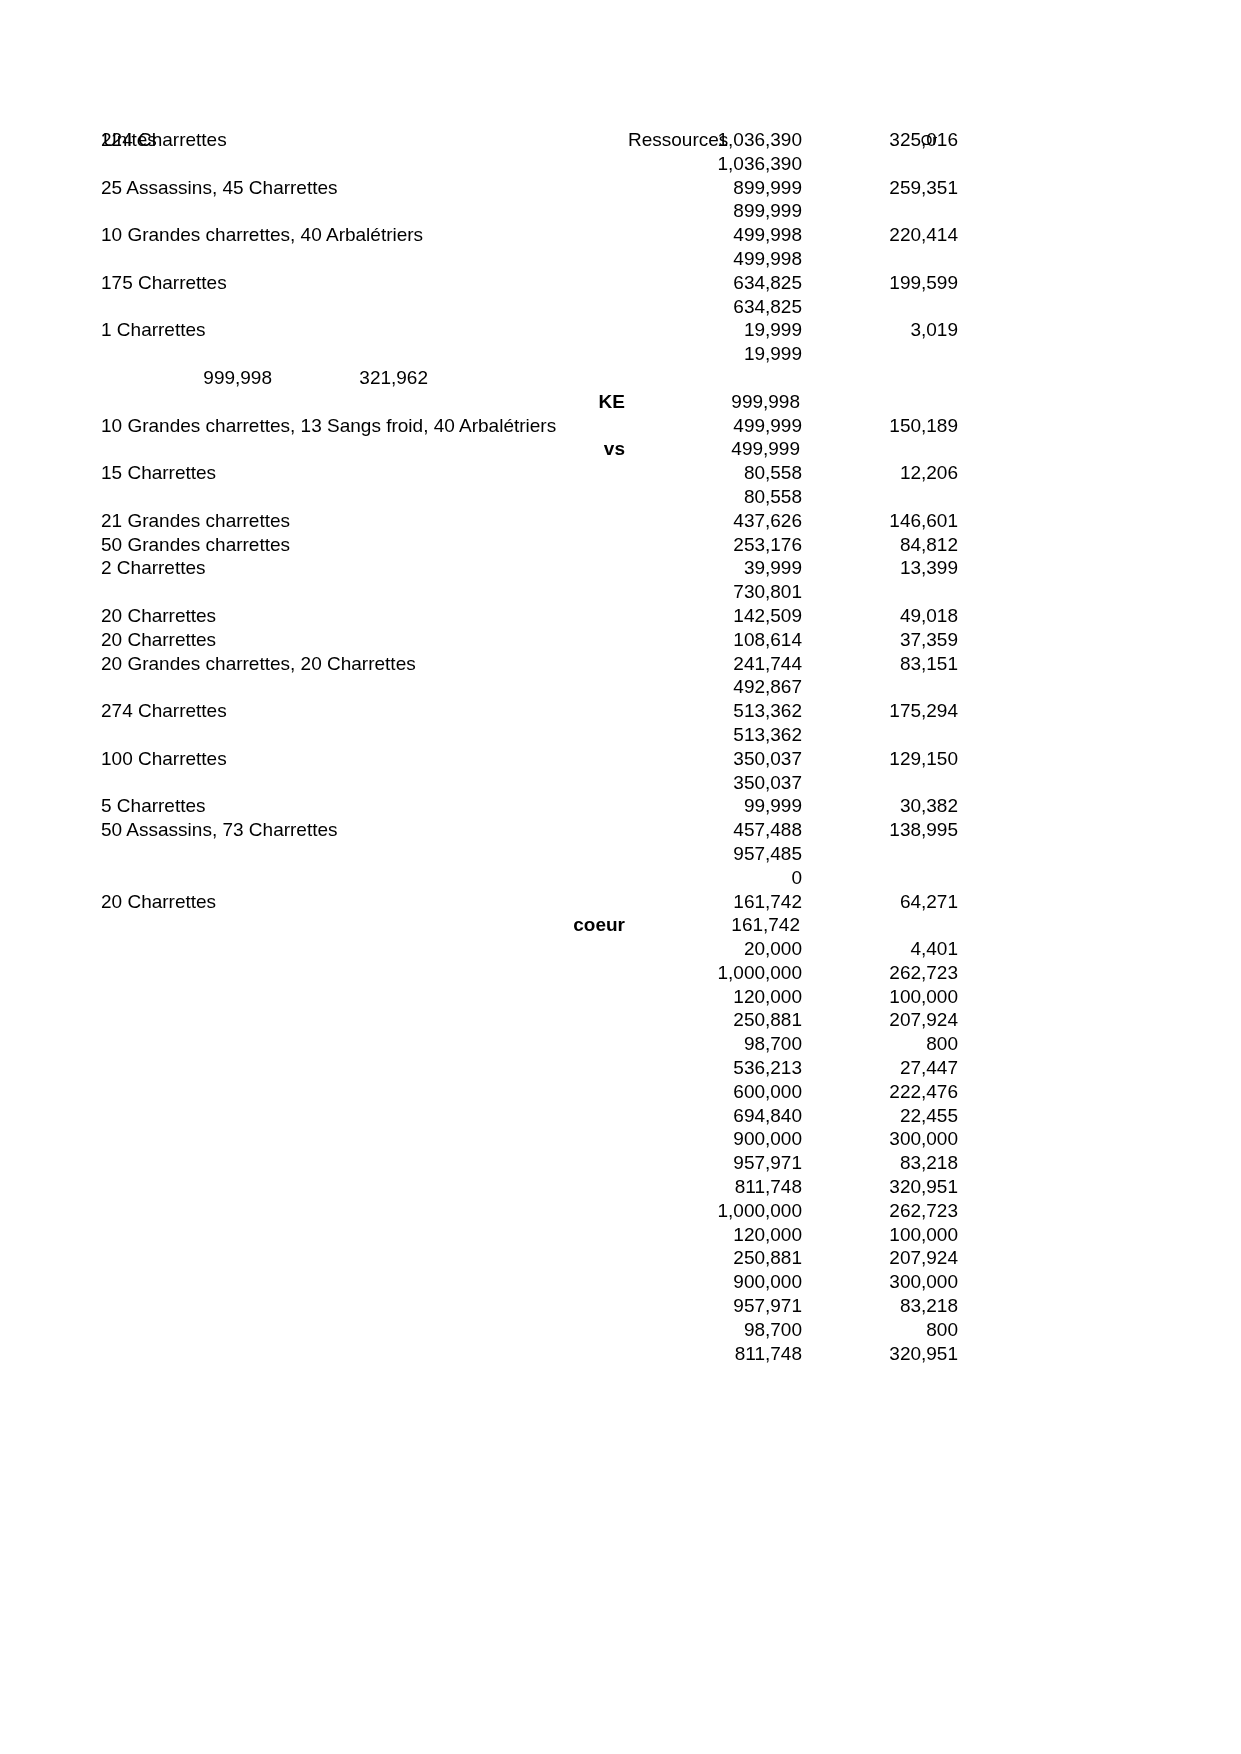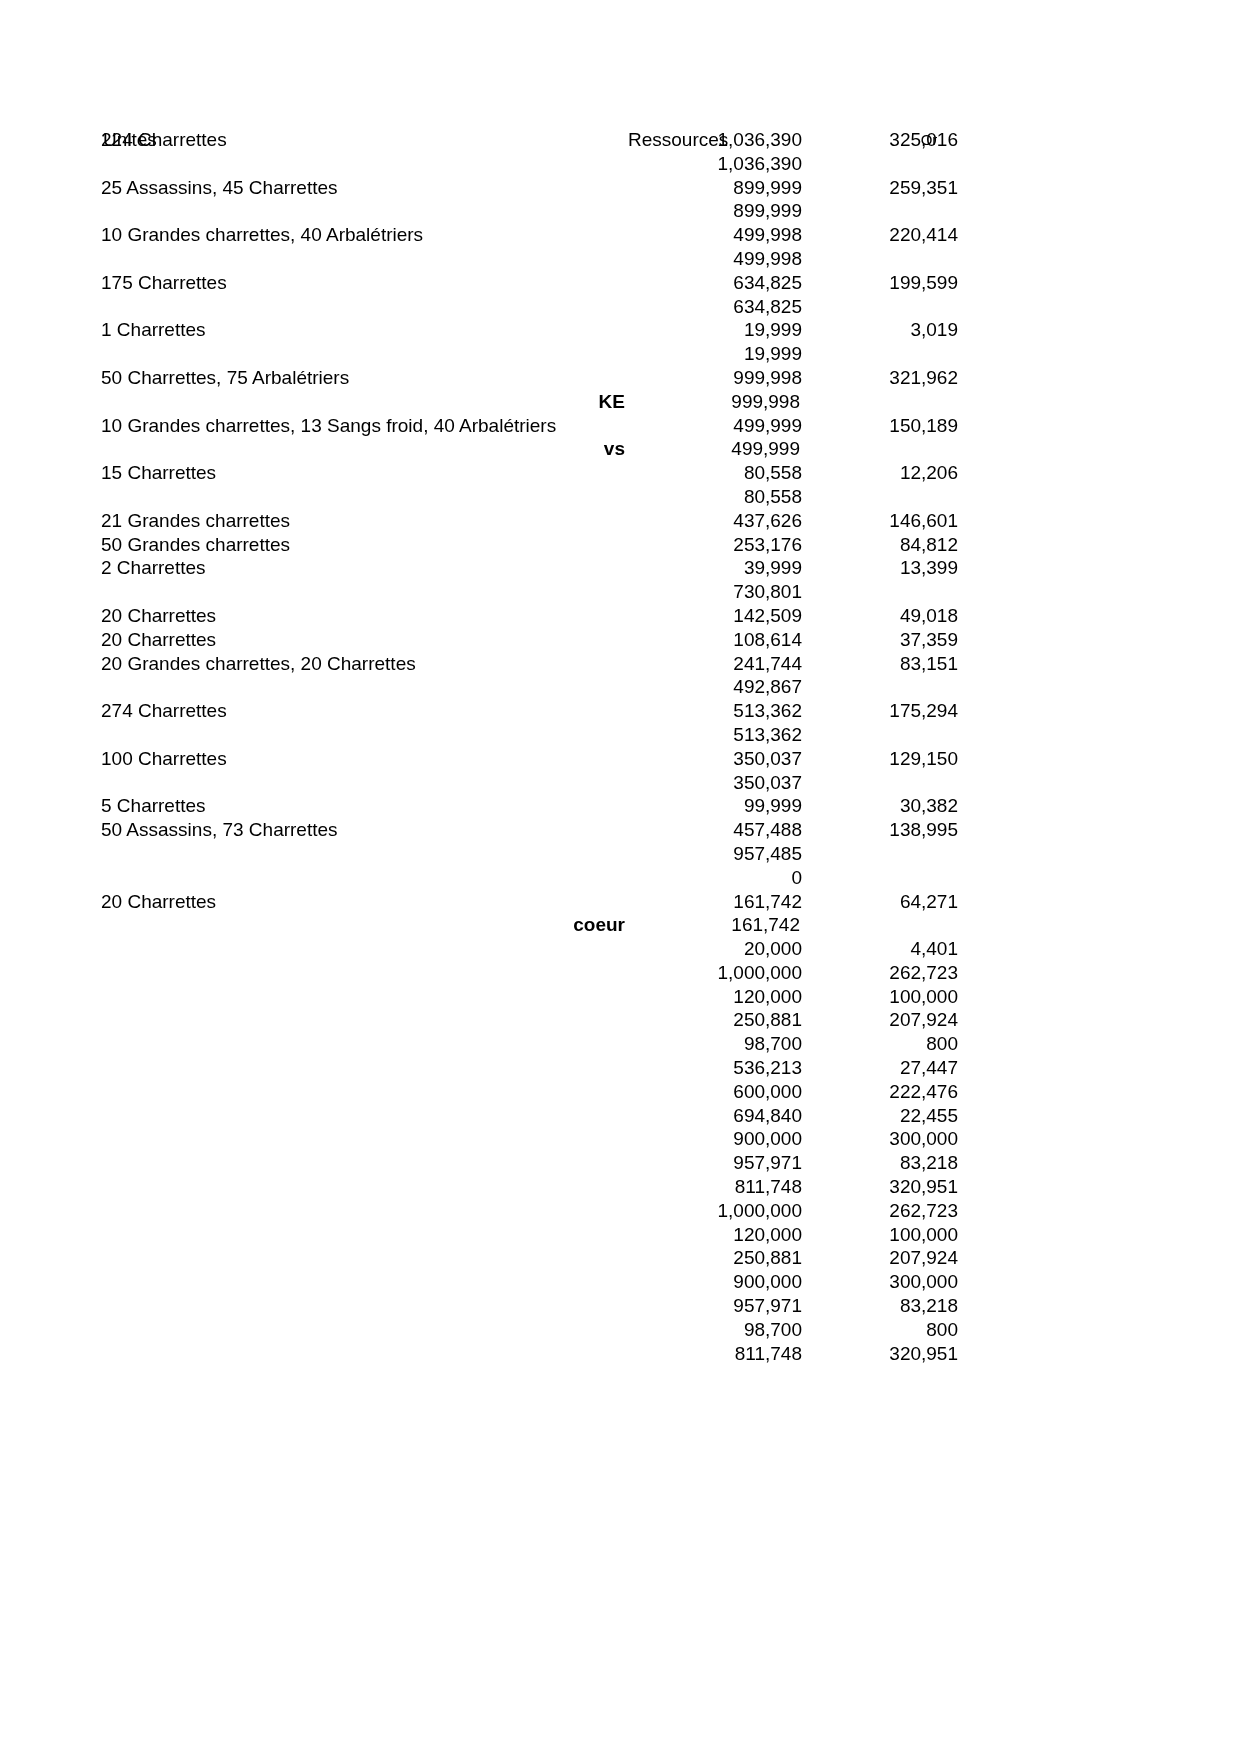--- a/index.html
+++ b/index.html
@@ -152,21 +152,20 @@
         <div class="c-units">1 Charrettes</div>
         <div class="c-res">19,999</div>
         <div class="c-or">3,019</div>
       </div>
       <div class="row">
         <div class="c-units"></div>
         <div class="c-res">19,999</div>
         <div class="c-or"></div>
       </div>
       <div class="row">
-        <div class="c-units">50 Charrettes, 75 Arbalétriers</div>
         <div class="c-res">999,998</div>
         <div class="c-or">321,962</div>
       </div>
       <div class="row">
         <div class="c-units clipped">KE</div>
         <div class="c-res">999,998</div>
         <div class="c-or"></div>
       </div>
       <div class="row">
         <div class="c-units">10 Grandes charrettes, 13 Sangs froid, 40 Arbalétriers</div>

